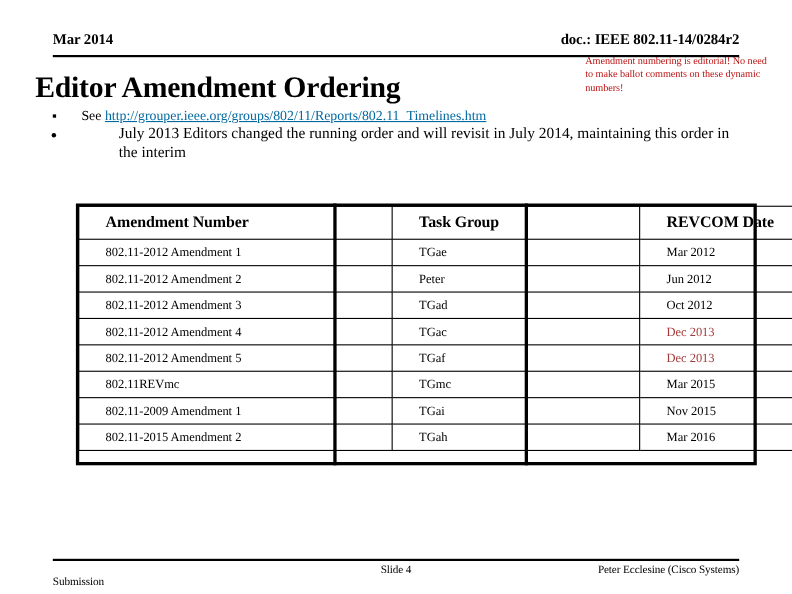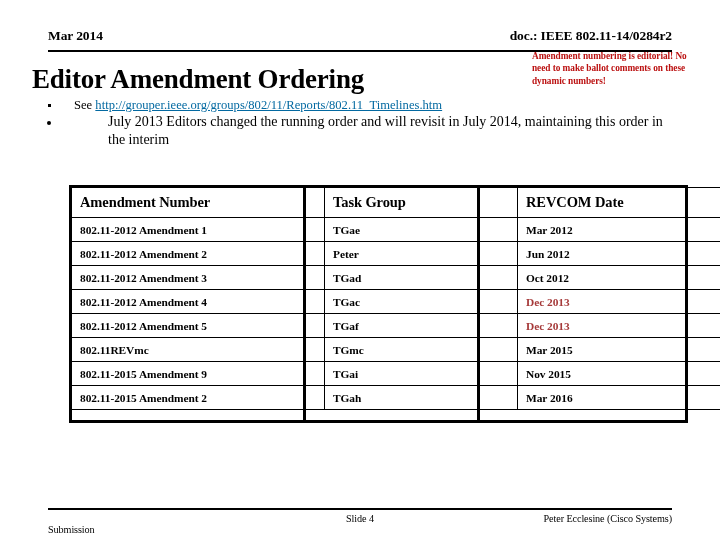--- a/index.html
+++ b/index.html
@@ -58,21 +58,21 @@
   }
 
   
   #annotation {
     position: absolute;
     left: 532px;
     top: 50px;
     width: 166px;
     color: #BB1111;
     font-size: 9.3px;
-    font-weight: bold;
+    font-weight: normal;
     line-height: 12.4px;
     letter-spacing: -0.05px;
     z-index: 5;
   }
 
   
   #bullets {
     position: absolute;
     left: 0;
     top: 97px;
@@ -129,32 +129,32 @@
     width: 613px;
     border-collapse: collapse;
     table-layout: fixed;
     background: #ffffff;
   }
   #amendment-table th,
   #amendment-table td {
     border: 1px solid #000;
     text-align: left;
     vertical-align: middle;
-    padding: 0 8px;
+    padding: 0 24px;
     background: #fff;
   }
   #amendment-table th {
     font-size: 14.5px;
     font-weight: bold;
     height: 29px;
     letter-spacing: -0.1px;
   }
   #amendment-table td {
     font-size: 11.4px;
-    font-weight: bold;
+    font-weight: normal;
     height: 23px;
     letter-spacing: -0.05px;
   }
   #amendment-table .col-a { width: 236px; }
   #amendment-table .col-b { width: 176px; }
   #amendment-table .col-c { width: 201px; }
   #amendment-table .date-highlight { color: #A63A3A; }
 
   
   #table-frame {
@@ -268,21 +268,21 @@
       <td>802.11-2012 Amendment 5</td>
       <td>TGaf</td>
       <td class="date-highlight">Dec 2013</td>
     </tr>
     <tr>
       <td>802.11REVmc</td>
       <td>TGmc</td>
       <td>Mar 2015</td>
     </tr>
     <tr>
-      <td>802.11-2015 Amendment 9</td>
+      <td>802.11-2009 Amendment 1</td>
       <td>TGai</td>
       <td>Nov 2015</td>
     </tr>
     <tr>
       <td>802.11-2015 Amendment 2</td>
       <td>TGah</td>
       <td>Mar 2016</td>
     </tr>
   </tbody>
 </table>

